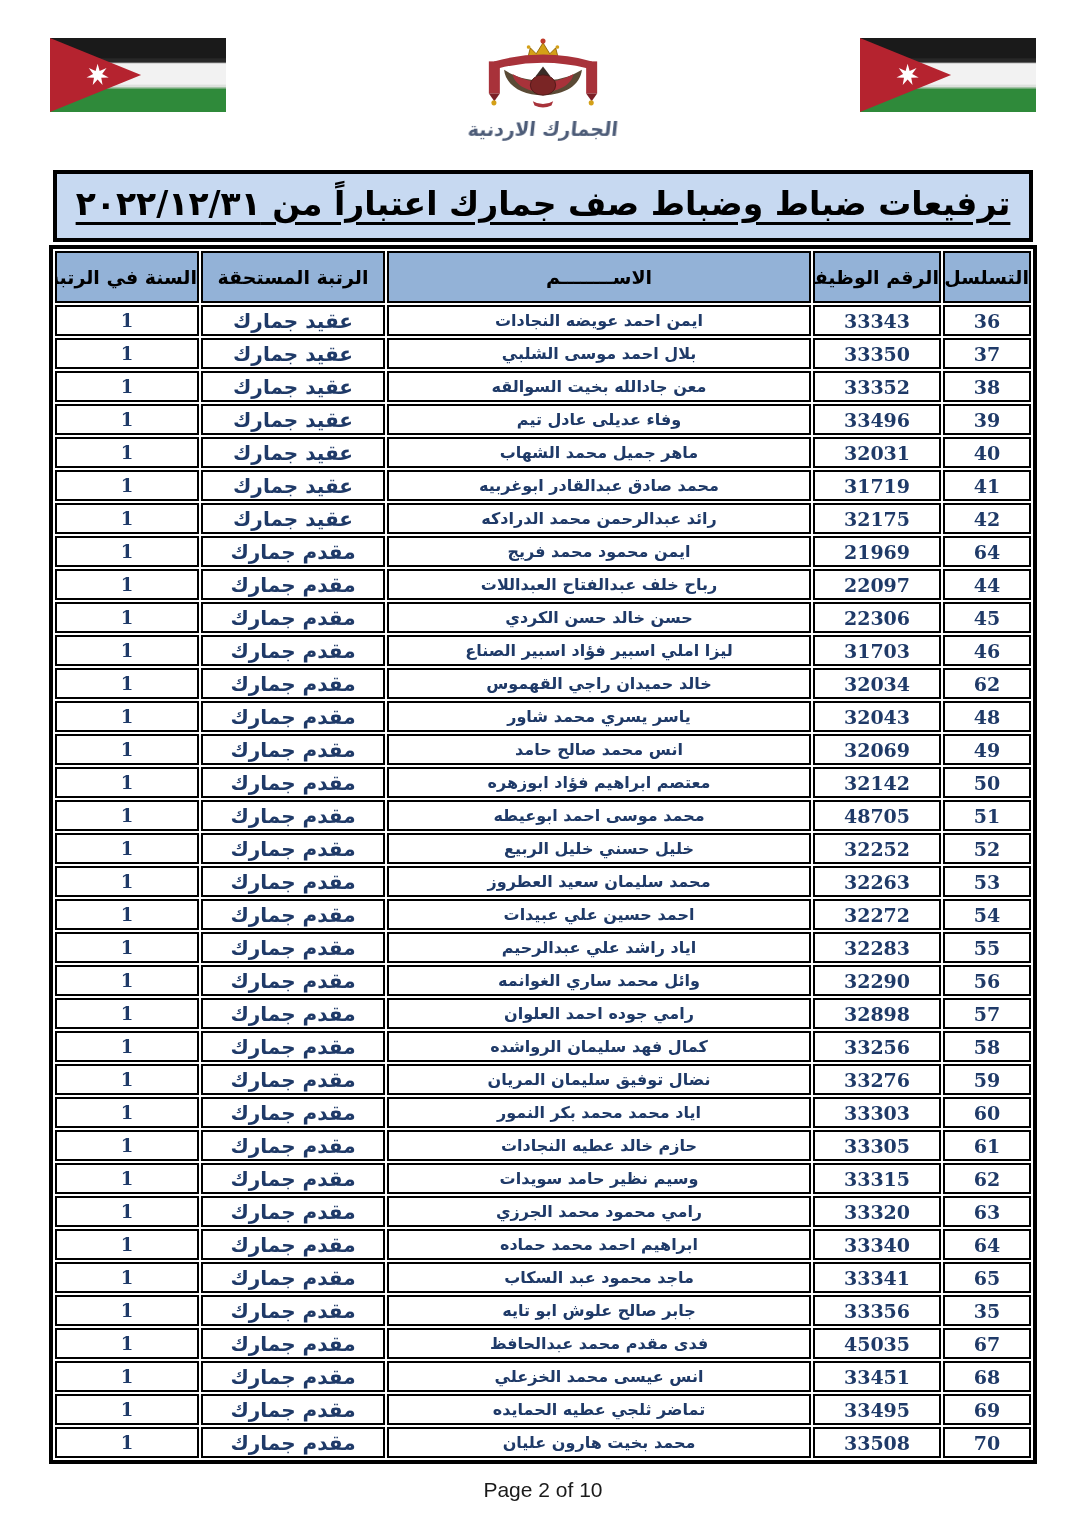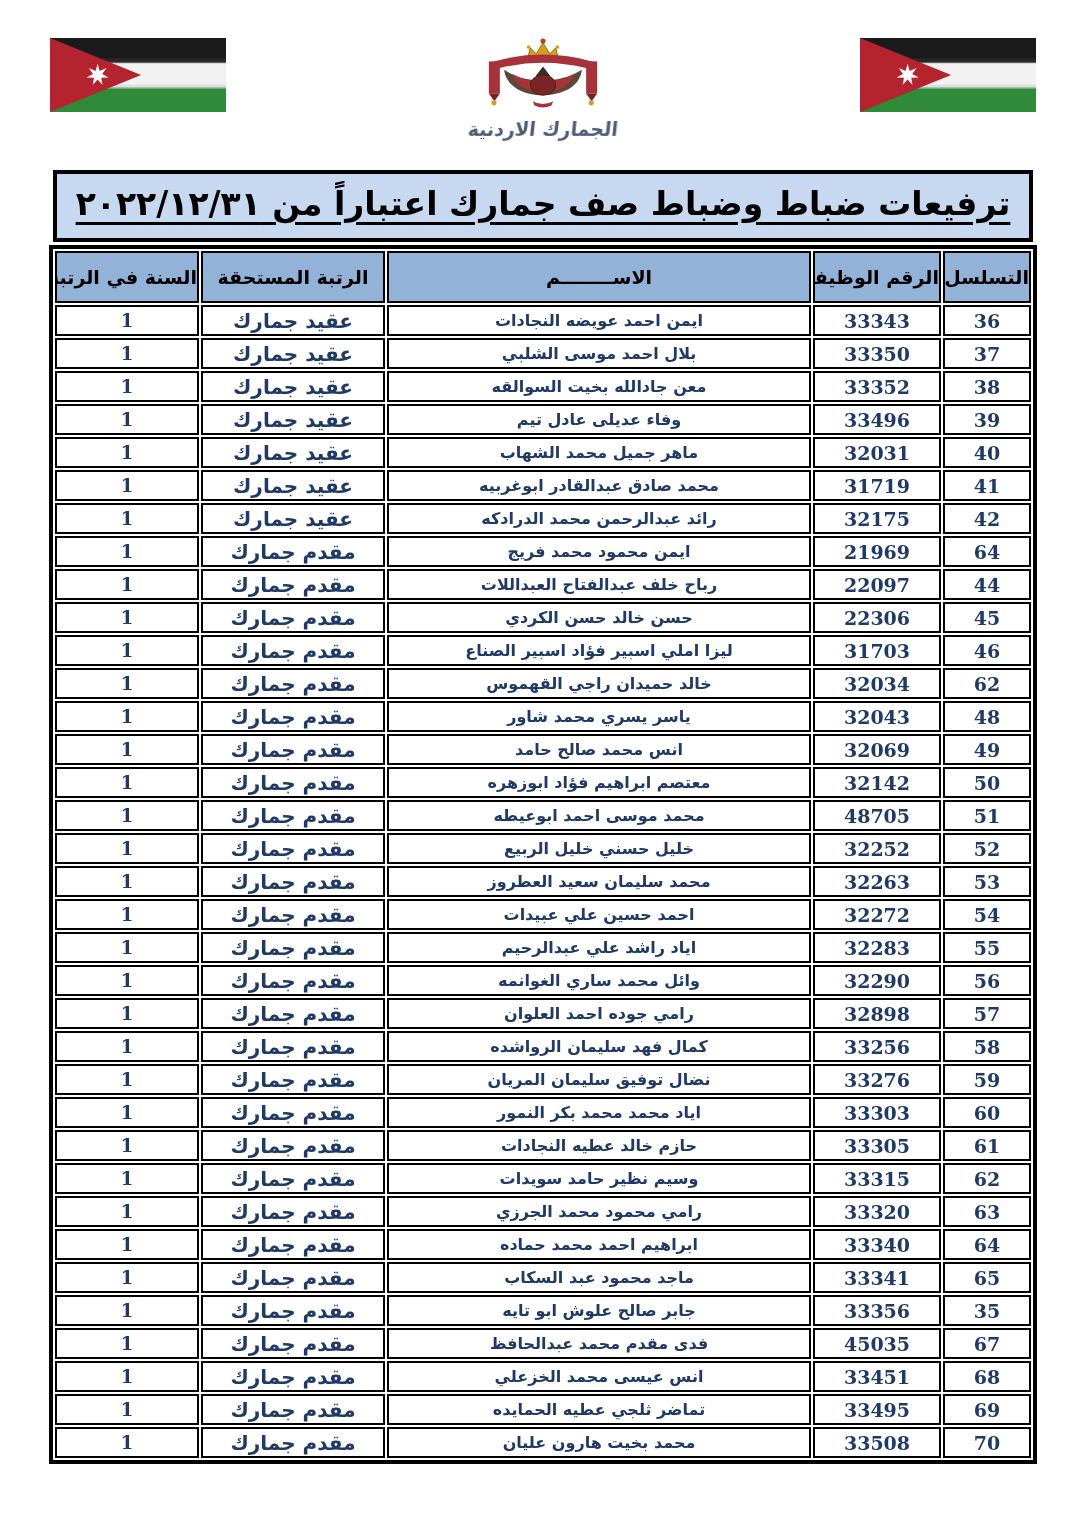--- a/index.html
+++ b/index.html
@@ -405,14 +405,15 @@
         <tr>
           <td class="c-serial">70</td>
           <td class="c-job">33508</td>
           <td class="c-name">محمد بخيت هارون عليان</td>
           <td class="c-rank">مقدم جمارك</td>
           <td class="c-year">1</td>
         </tr>
       </tbody>
   </table>
 
+  <div class="footer">Page 2 of 10</div>
 
 </div>
 
 </body></html>

